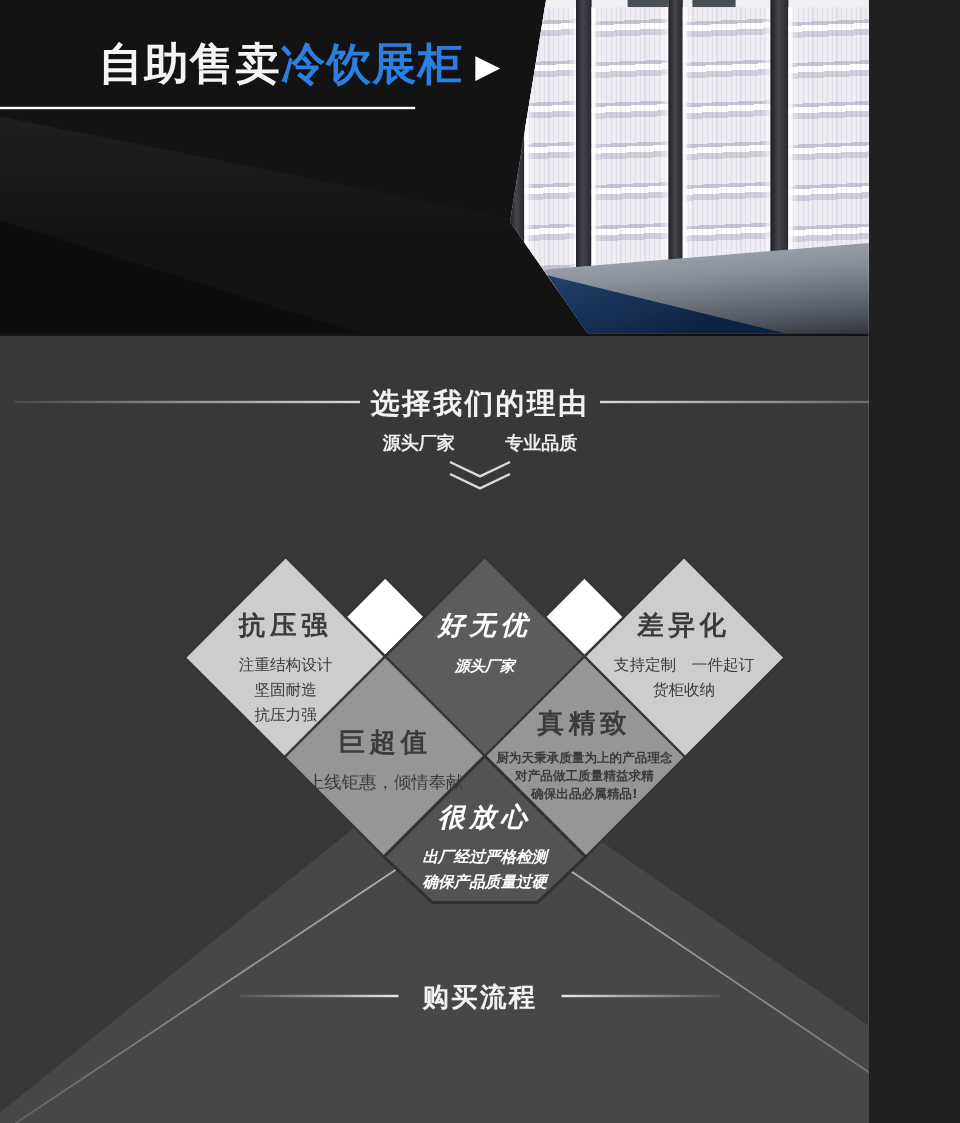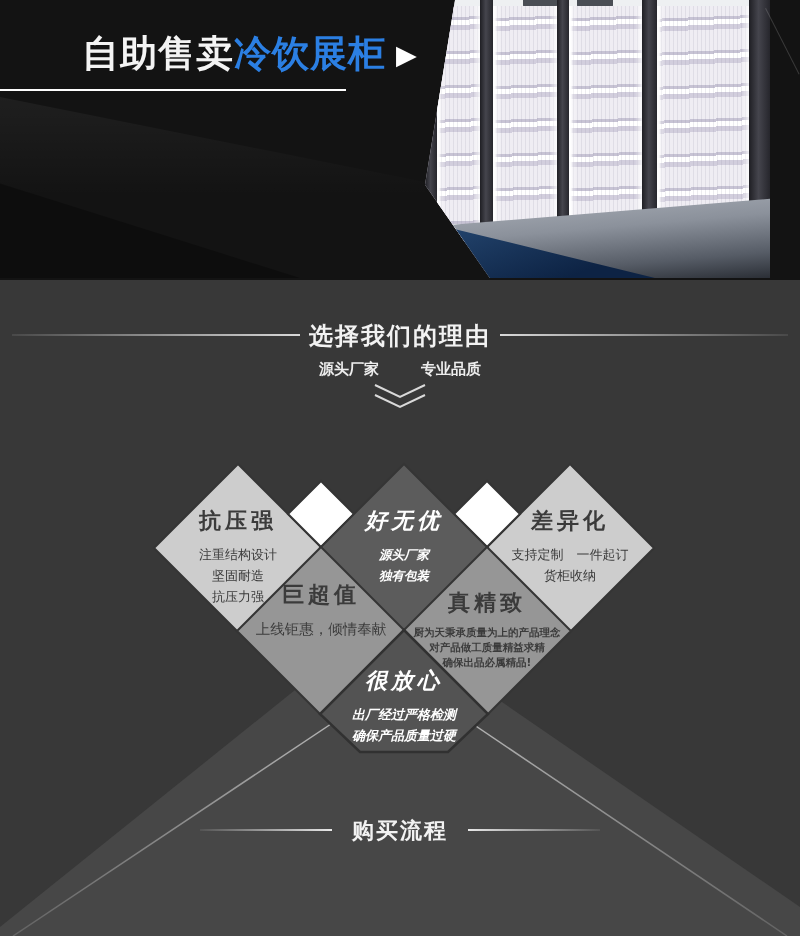--- a/index.html
+++ b/index.html
@@ -1,17 +1,17 @@
 <!DOCTYPE html>
 <html><head>
 <meta charset="utf-8">
 <style>
   html,body{margin:0;padding:0;background:#202020;}
   .page{
-    position:relative;width:800px;height:936px;overflow:hidden;
+    position:relative;width:724px;height:936px;overflow:hidden;
     font-family:"DejaVu Sans","Liberation Sans",sans-serif;
     background:#e5e5e5;
   }
   
   .hero{position:absolute;left:0;top:0;width:800px;height:280px;background:#131313;overflow:hidden;}
   .hero-facet-light{position:absolute;left:0;top:97px;width:425px;height:181px;
     background:linear-gradient(to bottom,rgba(255,255,255,0.05),rgba(255,255,255,0) 55%);
     clip-path:polygon(0 0,100% 47%,100% 100%,0 100%);}
   .hero-facet-dark{position:absolute;left:0;top:160px;width:300px;height:118px;
     background:rgba(0,0,0,0.30);clip-path:polygon(0 20%,100% 100%,0 100%);}
@@ -61,21 +61,21 @@
   .chevron{position:absolute;left:374px;top:104px;}
   
   .dtxt{position:absolute;text-align:center;z-index:3;}
   .dtxt .t{font-weight:bold;font-size:22px;letter-spacing:4px;}
   .dtxt .l{line-height:21px;text-align:center;}
   .dark-txt{color:#3b3b3b;}
   .light-txt{color:#ffffff;font-style:italic;}
   .d-kang{left:138px;top:226px;width:200px;}
   .d-hao{left:304px;top:226px;width:200px;}
   .d-cha{left:455px;top:226px;width:230px;}
-  .d-ju{left:221px;top:300px;width:200px;}
+  .d-ju{left:221px;top:324px;width:200px;}
   .d-zhen{left:372px;top:308px;width:230px;}
   .d-hen{left:304px;top:386px;width:200px;}
   .body-13{font-size:13px;margin-top:8px;}
   .body-12b{font-size:12.5px;font-weight:bold;margin-top:8px;}
   .body-15{font-size:14.5px;margin-top:9px;}
   .body-11{font-size:10.5px;font-weight:bold;margin-top:7px;}
   .body-11 .l{line-height:15px;}
   .body-13b{font-size:13px;font-weight:bold;margin-top:8px;}
 </style>
 </head>
@@ -182,21 +182,20 @@
         <div class="l">注重结构设计</div>
         <div class="l">坚固耐造</div>
         <div class="l">抗压力强</div>
       </div>
     </div>
 
     <div class="dtxt light-txt d-hao">
       <div class="t">好无优</div>
       <div class="body-12b">
         <div class="l">源头厂家</div>
-        <div class="l">独有包装</div>
       </div>
     </div>
 
     <div class="dtxt dark-txt d-cha">
       <div class="t">差异化</div>
       <div class="body-13">
         <div class="l">支持定制　一件起订</div>
         <div class="l">货柜收纳</div>
       </div>
     </div>

